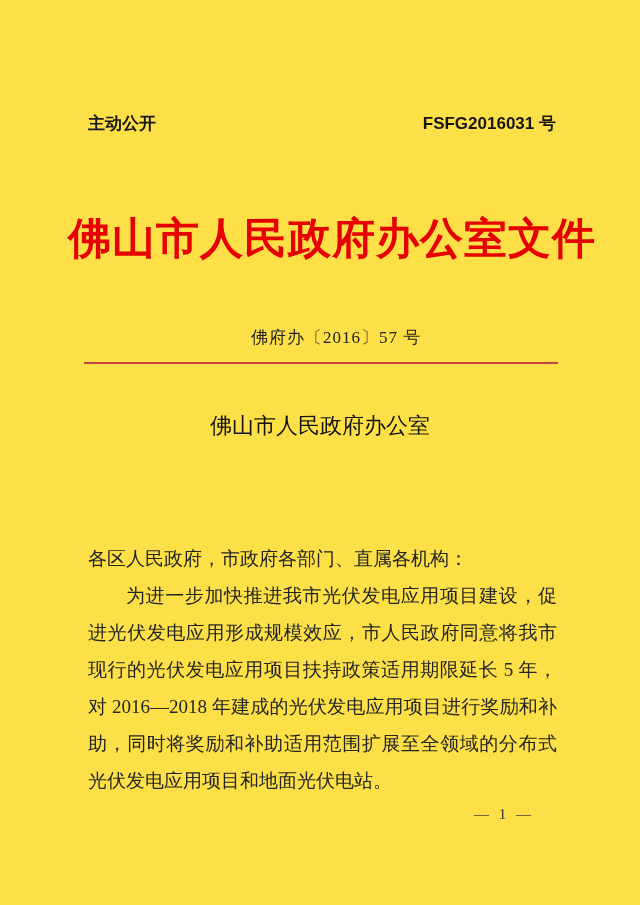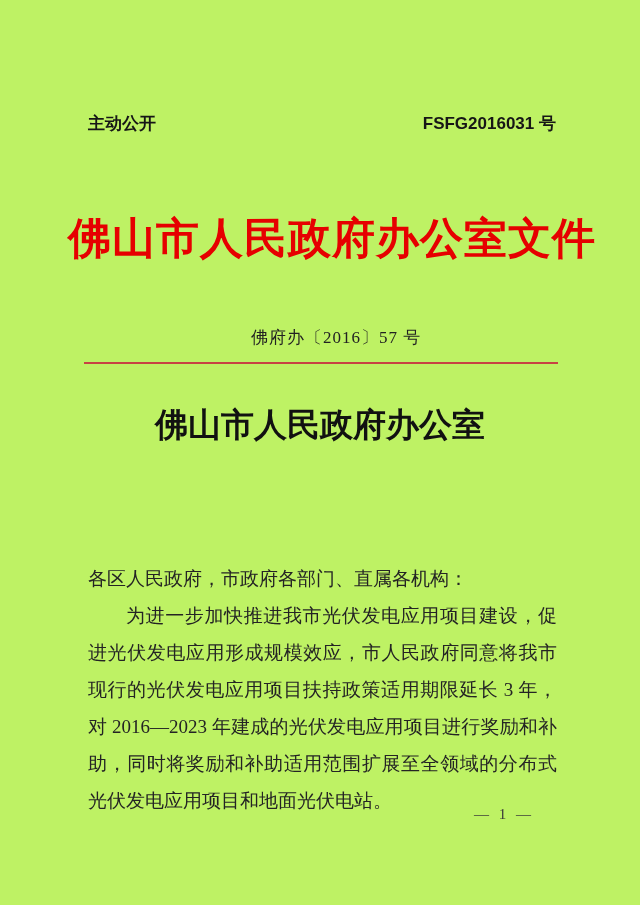--- a/index.html
+++ b/index.html
@@ -4,21 +4,21 @@
 <style>
   html, body {
     margin: 0;
     padding: 0;
     background: #ffffff;
   }
   .page {
     position: relative;
     width: 640px;
     height: 905px;
-    background: #bef264;
+    background: #fde047;
     overflow: hidden;
     font-family: "Liberation Serif", "DejaVu Serif", serif;
     color: #1f1f1f;
   }
   .header-row {
     position: absolute;
     top: 112px;
     left: 88px;
     right: 84px;
     display: flex;
@@ -63,35 +63,34 @@
     border: none;
     margin: 0;
     padding: 0;
   }
   .title-block {
     position: absolute;
     top: 409px;
     left: 0;
     width: 100%;
     text-align: center;
-    font-weight: 700;
-    font-size: 33px;
+    font-weight: 400;
+    font-size: 22px;
     line-height: 33px;
     color: #111111;
   }
   .body-block {
     position: absolute;
     top: 540px;
     left: 88px;
     right: 83px;
     font-size: 19px;
     line-height: 37px;
     text-align: justify;
     color: #242424;
-    margin-top: 20px;
   }
   .body-block p {
     margin: 0;
   }
   .para {
     text-indent: 2em;
   }
   .footer-page {
     position: absolute;
     top: 806px;
@@ -116,18 +115,18 @@
   <div class="doc-number">佛府办〔2016〕57 号</div>
 
   <div class="red-line"></div>
 
   <div class="title-block">
     <div>佛山市人民政府办公室</div>
   </div>
 
   <div class="body-block">
     <p class="salutation">各区人民政府，市政府各部门、直属各机构：</p>
-    <p class="para">为进一步加快推进我市光伏发电应用项目建设，促进光伏发电应用形成规模效应，市人民政府同意将我市现行的光伏发电应用项目扶持政策适用期限延长 3 年，对 2016—2023 年建成的光伏发电应用项目进行奖励和补助，同时将奖励和补助适用范围扩展至全领域的分布式光伏发电应用项目和地面光伏电站。</p>
+    <p class="para">为进一步加快推进我市光伏发电应用项目建设，促进光伏发电应用形成规模效应，市人民政府同意将我市现行的光伏发电应用项目扶持政策适用期限延长 5 年，对 2016—2018 年建成的光伏发电应用项目进行奖励和补助，同时将奖励和补助适用范围扩展至全领域的分布式光伏发电应用项目和地面光伏电站。</p>
   </div>
 
   <div class="footer-page">— 1 —</div>
 
 </div>
 
 </body></html>

